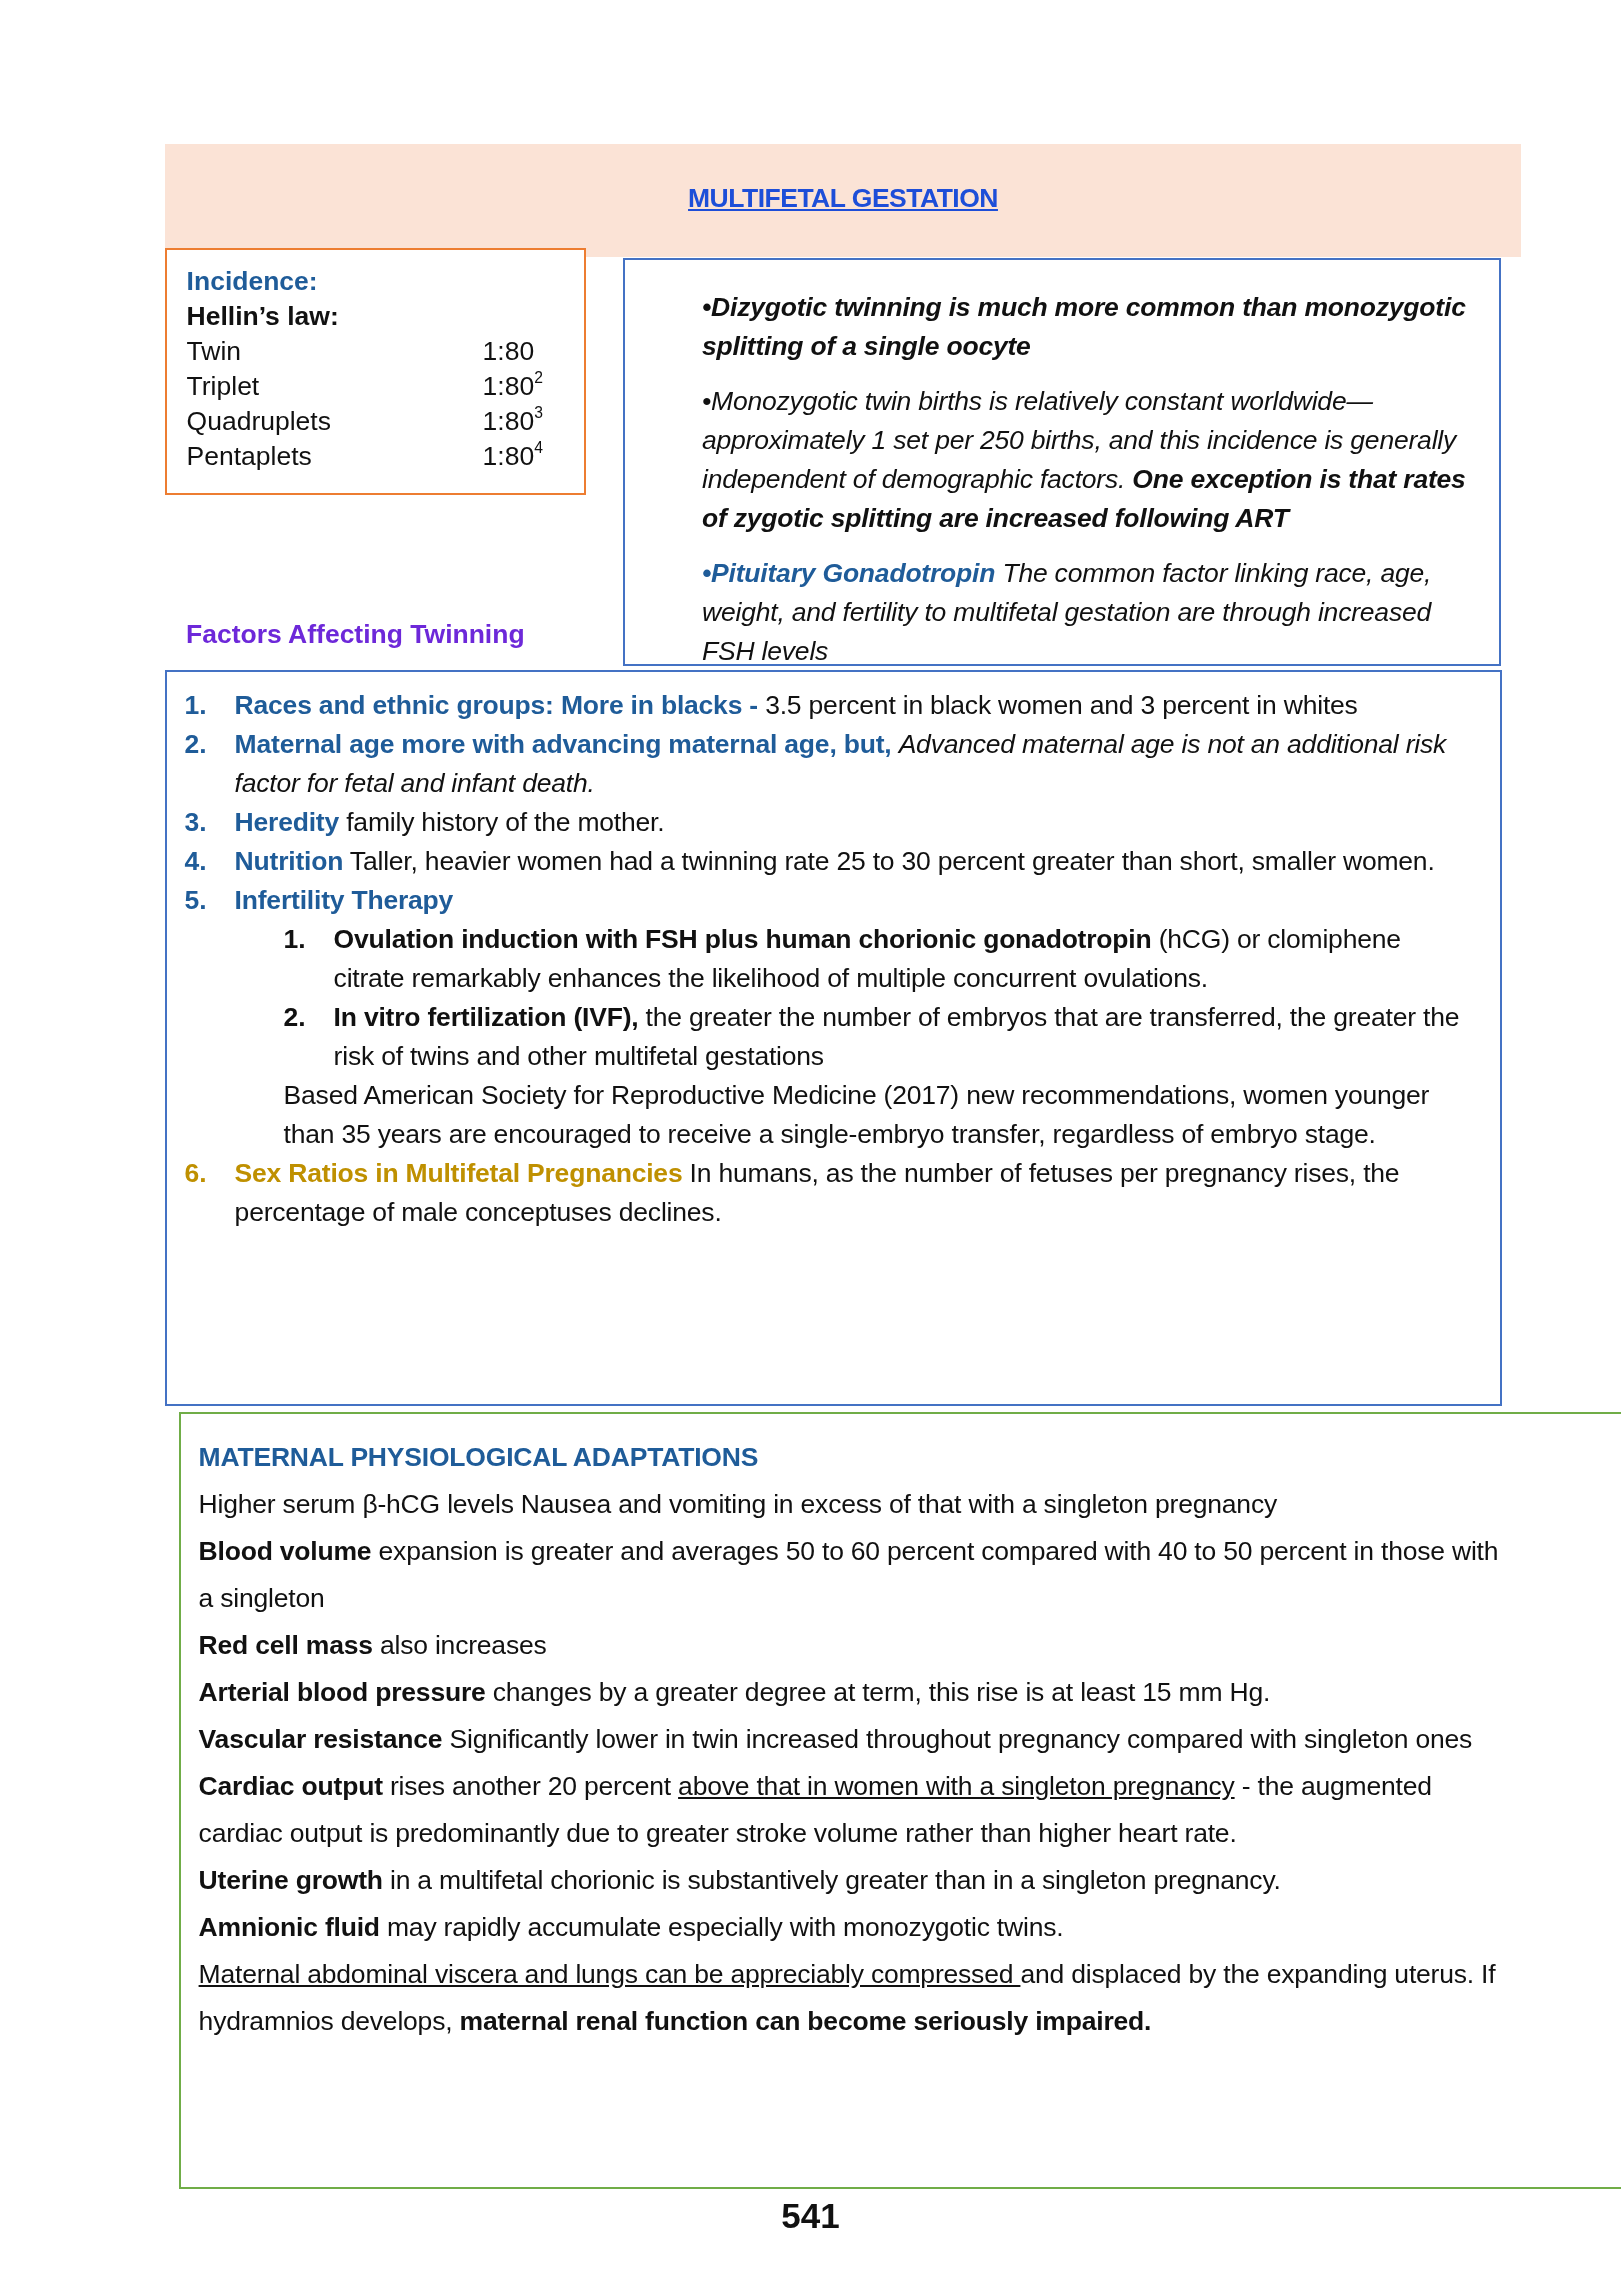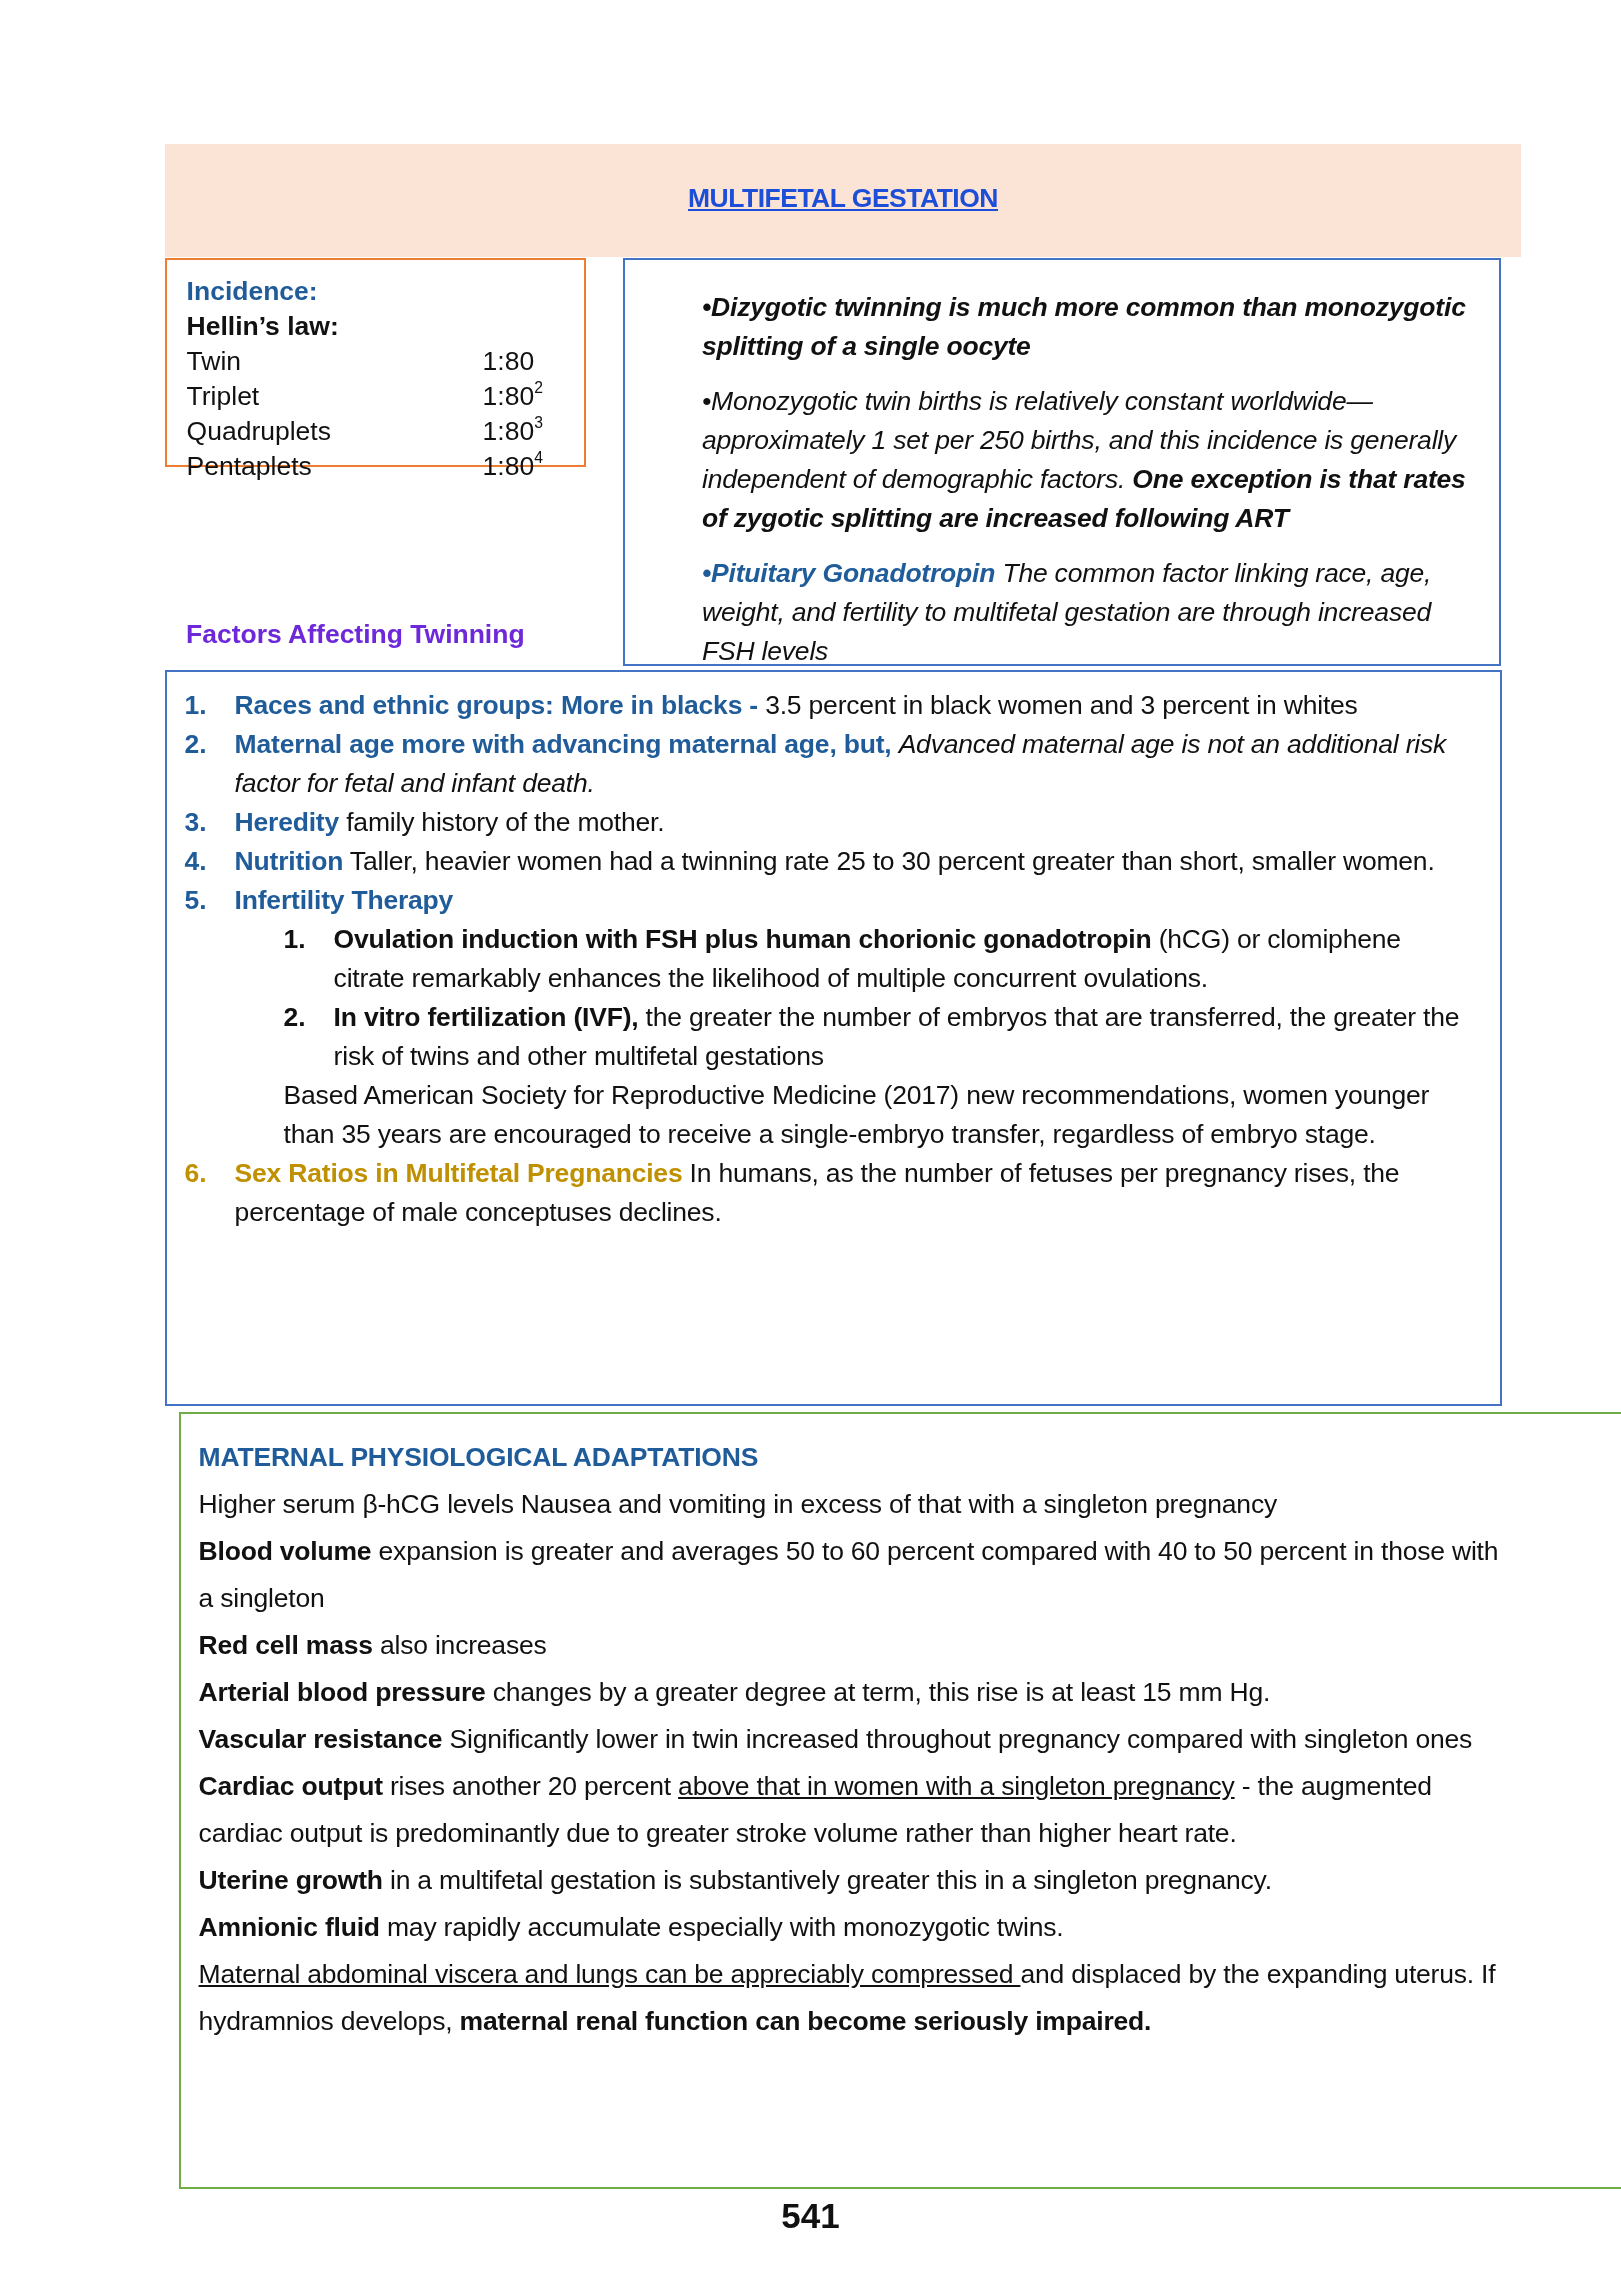--- a/index.html
+++ b/index.html
@@ -4,21 +4,21 @@
 <style>
   html, body { margin:0; padding:0; background:#ffffff; }
   body { width:1621px; height:2293px; position:relative; overflow:hidden;
          font-family:"Liberation Sans", sans-serif; color:#111; }
   .abs { position:absolute; }
   .header-band { left:165px; top:144px; width:1356px; height:113px; background:#fbe3d6; }
   .doc-title { position:absolute; left:0; right:0; top:39px; text-align:center;
                font-size:26.5px; font-weight:bold; color:#1d4ed8; text-decoration:underline;
                letter-spacing:-0.5px; }
   .box { position:absolute; box-sizing:border-box; background:#fff; }
-  .orange-box { left:165px; top:258px; width:421px; height:209px; border:2.9px solid #ed7d31;padding-left:12px; }
+  .orange-box { left:165px; top:248px; width:421px; height:247px; border:2.9px solid #ed7d31;padding-left:12px; }
   .blue-box-right { left:623px; top:258px; width:878px; height:408px; border:2.9px solid #4472c4; }
   .factors-box { left:165px; top:670px; width:1337px; height:736px; border:2.9px solid #4472c4; }
   .green-box { left:179px; top:1412px; width:1553px; height:777px; border:2.9px solid #70ad47; }
 
   .incidence { position:absolute; left:19.6px; top:13.7px; font-size:26.5px; line-height:35px; }
   .incidence .row { display:flex; height:35px; }
   .incidence .name { width:296px; }
   .incidence .ratio { }
   .blue-heading { color:#1f5c99; font-weight:bold; }
   .bold { font-weight:bold; }
@@ -130,20 +130,20 @@
 
 <div class="box green-box">
   <div class="green-content">
     <p class="green-heading">MATERNAL PHYSIOLOGICAL ADAPTATIONS</p>
     <p>Higher serum β-hCG levels Nausea and vomiting in excess of that with a singleton pregnancy</p>
     <p><b>Blood volume</b><span> expansion is greater and averages 50 to 60 percent compared with 40 to 50 percent in those with a singleton</span></p>
     <p><b>Red cell mass</b><span> also increases</span></p>
     <p><b>Arterial blood pressure</b><span> changes by a greater degree at term, this rise is at least 15 mm Hg.</span></p>
     <p><b>Vascular resistance</b><span> Significantly lower in twin increased throughout pregnancy compared with singleton ones</span></p>
     <p><b>Cardiac output</b><span> rises another 20 percent </span><span class="u">above that in women with a singleton pregnancy</span><span> - the augmented cardiac output is predominantly due to greater stroke volume rather than higher heart rate.</span></p>
-    <p><b>Uterine growth</b><span> in a multifetal gestation is substantively greater this in a singleton pregnancy.</span></p>
+    <p><b>Uterine growth</b><span> in a multifetal chorionic is substantively greater than in a singleton pregnancy.</span></p>
     <p><b>Amnionic fluid</b><span> may rapidly accumulate especially with monozygotic twins.</span></p>
     <p><span class="u">Maternal abdominal viscera and lungs can be appreciably compressed </span><span>and displaced by the expanding uterus. If hydramnios develops, </span><b>maternal renal function can become seriously impaired</b><b>.</b></p>
   </div>
 </div>
 
 <div class="abs page-number">541</div>
 
 
 </body></html>

